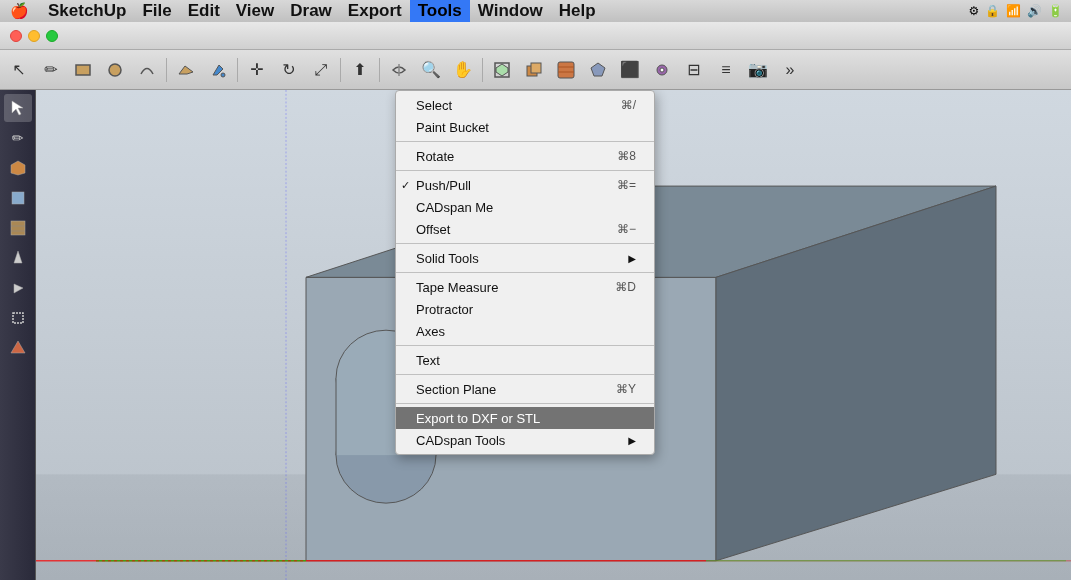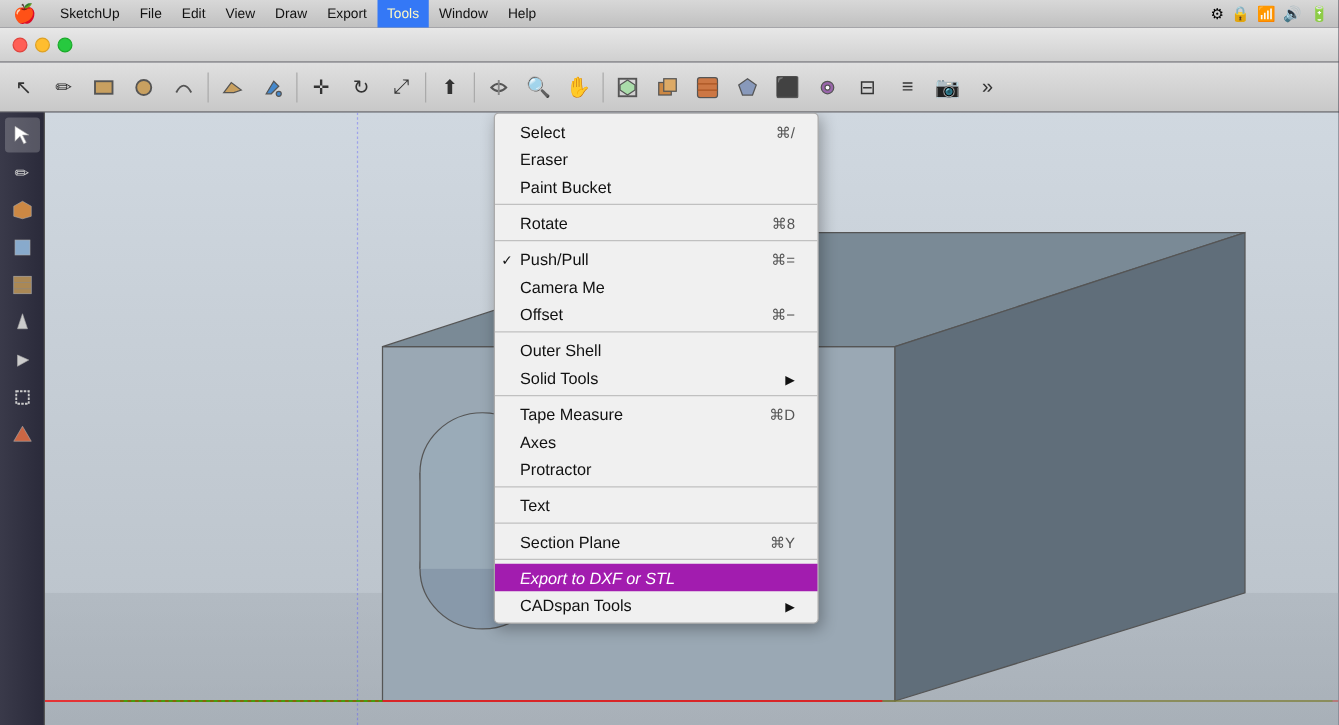--- a/index.html
+++ b/index.html
@@ -28,29 +28,29 @@
       display: flex;
       align-items: center;
       justify-content: center;
       font-size: 15px;
     }
     .menubar-item {
       padding: 0 8px;
       height: 100%;
       display: flex;
       align-items: center;
-      font-size: 11px;
-      font-weight: 400;
+      font-size: 17px;
+      font-weight: 700;
       color: #111;
       cursor: pointer;
       position: relative;
     }
     .menubar-item.active {
       background: #3478f6;
-      color: #fef9c3;
+      color: #000000;
     }
     .menubar-right {
       margin-left: auto;
       display: flex;
       align-items: center;
       gap: 6px;
       padding-right: 8px;
       font-size: 12px;
     }
 
@@ -165,29 +165,29 @@
       background: #f0f0f0;
       border: 1px solid #aaa;
       box-shadow: 2px 4px 12px rgba(0,0,0,0.3);
       min-width: 260px;
       z-index: 1000;
       border-radius: 4px;
       padding: 3px 0;
     }
     .menu-item {
       display: flex;
-      align-items: flex-end;
+      align-items: center;
       padding: 3px 18px 3px 20px;
       cursor: pointer;
       height: 22px;
       font-size: 13px;
       color: #111;
       position: relative;
     }
-    .menu-item.highlighted { background: #a21caf; color: white; font-style: italic; }
+    .menu-item.highlighted { background: #737373; color: white; }
     .menu-item .shortcut {
       margin-left: auto;
       font-size: 12px;
       color: #555;
     }
     .menu-item .checkmark {
       position: absolute;
       left: 5px;
       font-size: 11px;
     }
@@ -431,69 +431,63 @@
         <line x1="60" y1="490" x2="270" y2="490" stroke="red" stroke-width="1" stroke-dasharray="3,3" opacity="0.7"></line>
       </svg>
 
       <div class="dropdown-menu" style="top: 0px;">
 
         <div class="menu-item">
           <span>Select</span>
           <span class="shortcut">⌘/</span>
         </div>
         <div class="menu-item">
-          <span>Eraser</span>
-        </div>
-        <div class="menu-item">
           <span>Paint Bucket</span>
         </div>
 
         <div class="menu-separator"></div>
 
         <div class="menu-item">
           <span>Rotate</span>
           <span class="shortcut">⌘8</span>
         </div>
 
         <div class="menu-separator"></div>
 
         <div class="menu-item">
           <span class="checkmark">✓</span>
           <span>Push/Pull</span>
           <span class="shortcut">⌘=</span>
         </div>
         <div class="menu-item">
-          <span>Camera Me</span>
+          <span>CADspan Me</span>
         </div>
         <div class="menu-item">
           <span>Offset</span>
           <span class="shortcut">⌘−</span>
         </div>
 
         <div class="menu-separator"></div>
 
         <div class="menu-item">
-          <span>Outer Shell</span>
-        </div>
-        <div class="menu-item">
           <span>Solid Tools</span>
           <span class="submenu-arrow">▶</span>
         </div>
 
         <div class="menu-separator"></div>
 
         <div class="menu-item">
           <span>Tape Measure</span>
           <span class="shortcut">⌘D</span>
         </div>
         <div class="menu-item">
+          <span>Protractor</span>
+        </div>
+        <div class="menu-item">
           <span>Axes</span>
-        </div>
-        <div class="menu-item">
-          <span>Protractor</span>
         </div>
 
         <div class="menu-separator"></div>
 
         <div class="menu-item">
           <span>Text</span>
         </div>
 
         <div class="menu-separator"></div>
 

